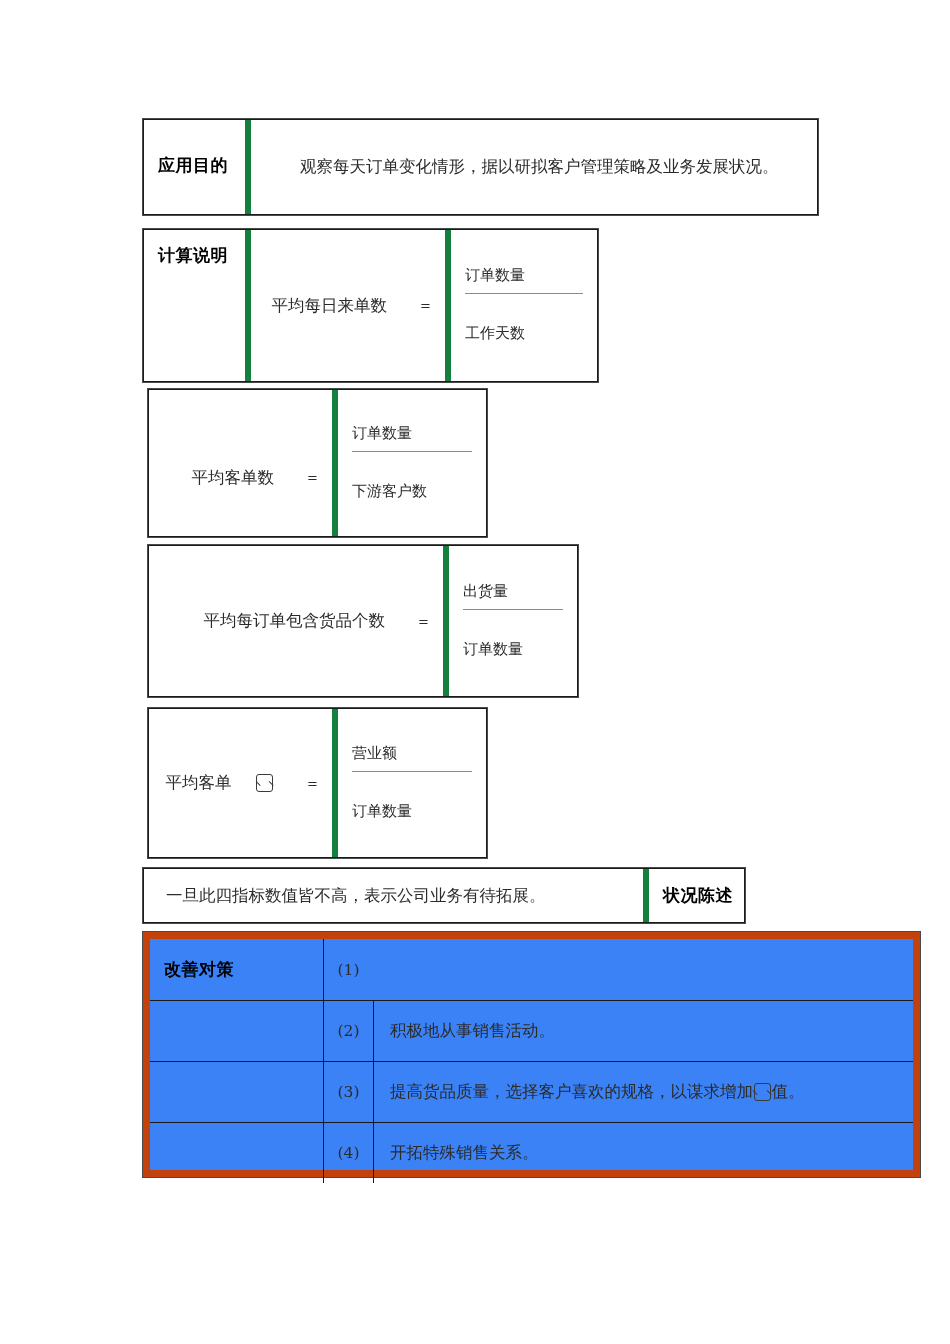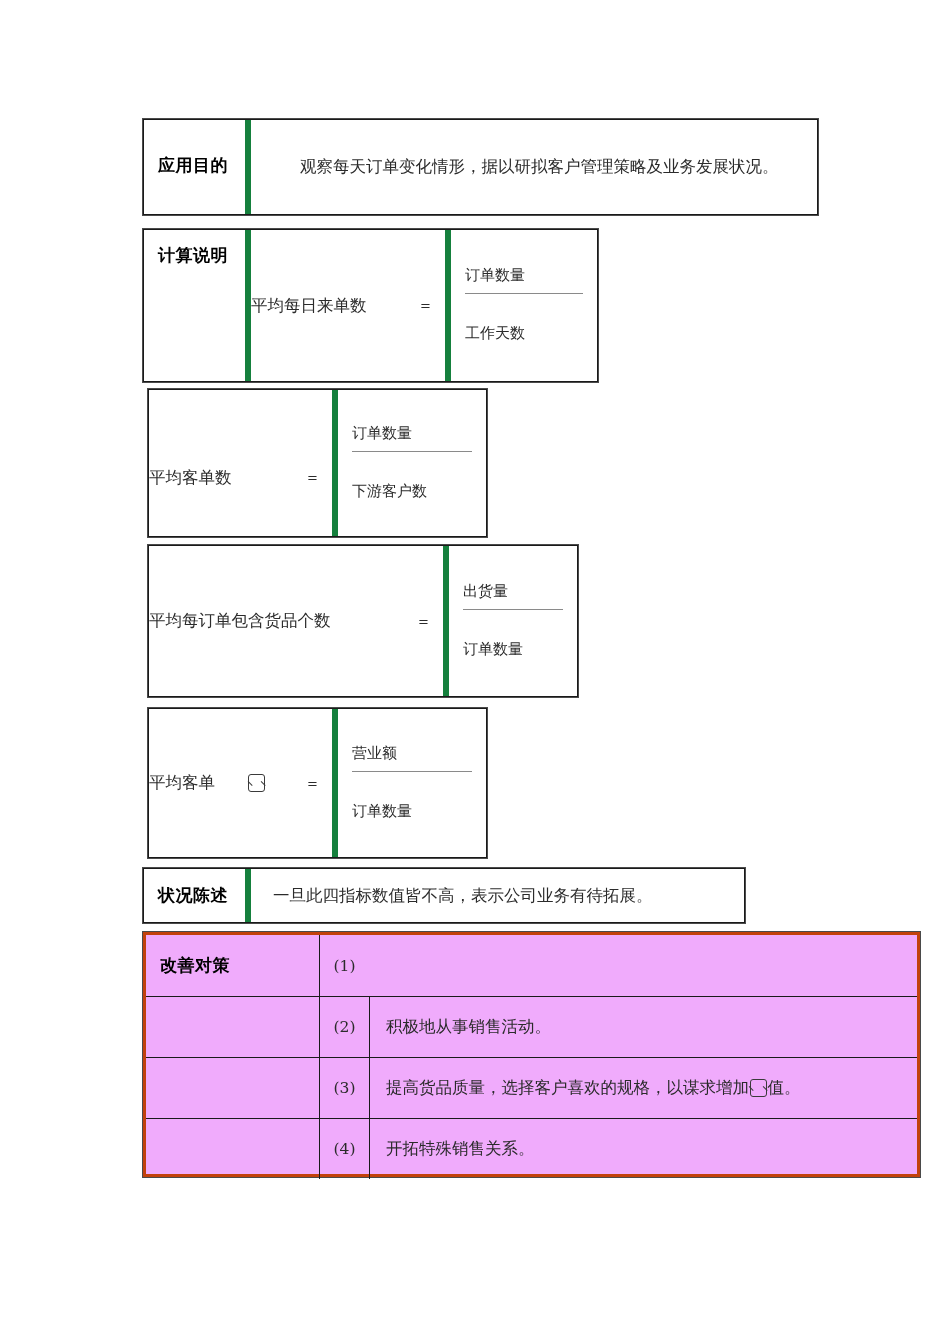--- a/index.html
+++ b/index.html
@@ -76,23 +76,24 @@
     text-indent: 2em;
   }
   .body-cell.noindent p { text-indent: 0; }
 
   
   .formula-name {
     font-family: "DejaVu Serif", "Liberation Serif", serif;
     color: #2b2b2b;
     font-size: 16.5px;
     align-items: center;
-    justify-content: space-between;
+    justify-content: flex-end;
     padding-right: 14px;
     white-space: nowrap;
+    gap: 24px;
   }
   .formula-name .eq {
     font-family: "DejaVu Sans", sans-serif;
     font-size: 13px;
     margin-left: 9px;
     color: #2b2b2b;
   }
 
   
   .fraction {
@@ -131,23 +132,23 @@
     height: 1.4px;
     top: 50%;
   }
   .tofu::before { left: -0.14em;  transform: rotate(45deg); }
   .tofu::after  { right: -0.14em; transform: rotate(45deg); }
 
   
   .imp-table {
     position: absolute;
     box-sizing: border-box;
-    border: 3px solid #c2410c;
+    border: 7px solid #c2410c;
     box-shadow: 0 0 0 1px #4a4a4a;
-    background: #f0abfc;
+    background: #3b82f6;
   }
   .imp-row {
     display: flex;
     box-sizing: border-box;
     height: 61px;
   }
   .imp-row + .imp-row { border-top: 1px solid #1a1a1a; }
   .imp-c1 {
     width: 173px;
     box-sizing: border-box;
@@ -243,25 +244,25 @@
       <span class="eq">=</span>
     </div>
     <div class="cell fraction" style="flex:1;">
       <div class="num">营业额</div>
       <div class="bar"></div>
       <div class="den">订单数量</div>
     </div>
   </div>
 
   <div class="block heavy" style="left:143px; top:868px; width:602px; height:55px;">
+    <div class="cell body-cell noindent" style="flex:1; justify-content:center; padding-left:22px;">
+      <p>一旦此四指标数值皆不高，表示公司业务有待拓展。</p>
+    </div>
     <div class="cell label-cell mid" style="width:101px; padding-left:14px;">
       <span>状况陈述</span>
-    </div>
-    <div class="cell body-cell noindent" style="flex:1; justify-content:center; padding-left:22px;">
-      <p>一旦此四指标数值皆不高，表示公司业务有待拓展。</p>
     </div>
   </div>
 
   <div class="imp-table" style="left:143px; top:932px; width:777px; height:245px;">
 
     <div class="imp-row">
       <div class="imp-c1">
         <span>改善对策</span>
       </div>
       <div class="imp-c2">(1)</div>

